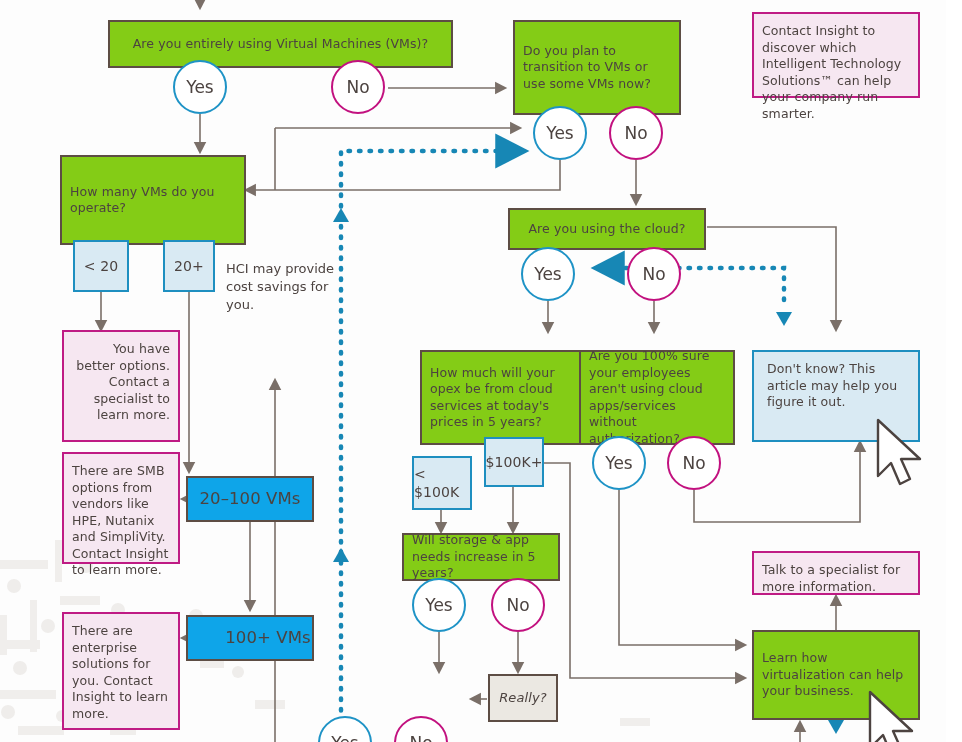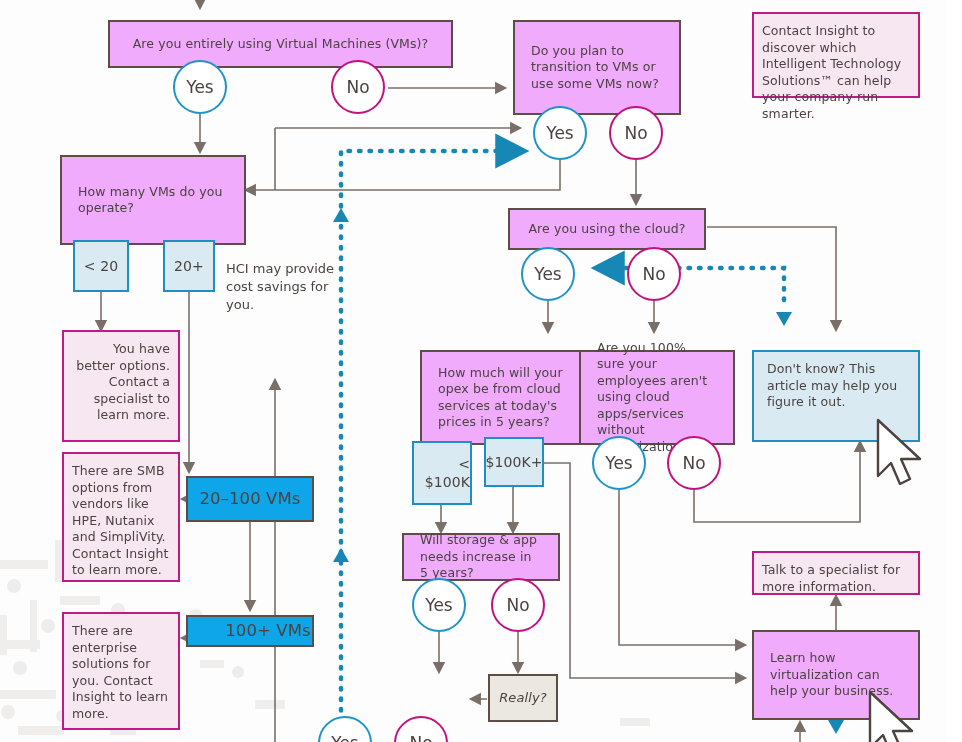--- a/index.html
+++ b/index.html
@@ -23,22 +23,22 @@
   svg.wires{position:absolute;left:0;top:0;width:962px;height:742px;overflow:visible;}
 
   .node{
     position:absolute;box-sizing:border-box;
     display:flex;align-items:center;
     color:#4c4340;
     line-height:1.32;
     letter-spacing:.1px;
   }
   .q-box{
-    background:#f0abfc;border:2px solid #5d4d44;
-    padding:8px 16px;font-size:12.5px;
+    background:#84cc16;border:2px solid #5d4d44;
+    padding:8px 8px;font-size:12.5px;
   }
   .q-box.center{justify-content:center;text-align:center;}
   .vm-box{
     background:#0ea5e9;border:2px solid #5d4d44;
     justify-content:center;font-size:16.5px;color:#4c4340;
   }
   .really-box{
     background:#ebe8e2;border:2px solid #5d4d44;
     justify-content:center;font-size:13px;font-style:italic;color:#4c4340;
   }
@@ -188,32 +188,32 @@
 
   <div class="node pink-box" style="left:752px;top:12px;width:168px;height:86px;">Contact Insight to discover which Intelligent Technology Solutions™ can help your company run smarter.</div>
 
   <div class="node q-box" style="left:60px;top:155px;width:186px;height:90px;">How many VMs do you operate?</div>
   <div class="node opt-blue" style="left:73px;top:240px;width:56px;height:52px;">&lt; 20</div>
   <div class="node opt-blue" style="left:163px;top:240px;width:52px;height:52px;">20+</div>
 
   <div class="free-label" style="left:226px;top:260px;width:112px;">HCI may provide cost savings for you.</div>
 
   <div class="node pink-box" style="left:62px;top:330px;width:118px;height:112px;text-align:right;">You have better options. Contact a specialist to learn more.</div>
-  <div class="node pink-box" style="left:62px;top:452px;width:118px;height:130px;">There are SMB options from vendors like HPE, Nutanix and SimpliVity. Contact Insight to learn more.</div>
+  <div class="node pink-box" style="left:62px;top:452px;width:118px;height:112px;">There are SMB options from vendors like HPE, Nutanix and SimpliVity. Contact Insight to learn more.</div>
   <div class="node pink-box" style="left:62px;top:612px;width:118px;height:118px;">There are enterprise solutions for you. Contact Insight to learn more.</div>
 
   <div class="node vm-box" style="left:186px;top:476px;width:128px;height:46px;">20–100 VMs</div>
-  <div class="node vm-box" style="left:186px;top:615px;width:128px;height:32px;padding-left:36px;">100+ VMs</div>
+  <div class="node vm-box" style="left:186px;top:615px;width:128px;height:46px;padding-left:36px;">100+ VMs</div>
 
   <div class="node q-box center" style="left:508px;top:208px;width:198px;height:42px;">Are you using the cloud?</div>
   <div class="circle yes" style="left:521px;top:247px;width:54px;height:54px;">Yes</div>
   <div class="circle no" style="left:627px;top:247px;width:54px;height:54px;">No</div>
 
   <div class="node q-box" style="left:408px;top:350px;width:161px;height:95px;margin-left:12px;">How much will your opex be from cloud services at today's prices in 5 years?</div>
-  <div class="node opt-blue" style="left:412px;top:441px;width:60px;height:64px;text-align:right;">&lt; $100K</div>
+  <div class="node opt-blue" style="left:412px;top:456px;width:60px;height:54px;">&lt; $100K</div>
   <div class="node opt-blue" style="left:484px;top:437px;width:60px;height:50px;">$100K+</div>
 
   <div class="node q-box" style="left:579px;top:350px;width:156px;height:95px;">Are you 100% sure your employees aren't using cloud apps/services without authorization?</div>
   <div class="circle yes" style="left:592px;top:436px;width:54px;height:54px;">Yes</div>
   <div class="circle no" style="left:667px;top:436px;width:54px;height:54px;">No</div>
 
   <div class="node blue-box" style="left:752px;top:350px;width:168px;height:92px;">Don't know? This article may help you figure it out.</div>
 
   <div class="node q-box" style="left:402px;top:533px;width:158px;height:48px;">Will storage &amp; app needs increase in 5 years?</div>
   <div class="circle yes" style="left:412px;top:578px;width:54px;height:54px;">Yes</div>

